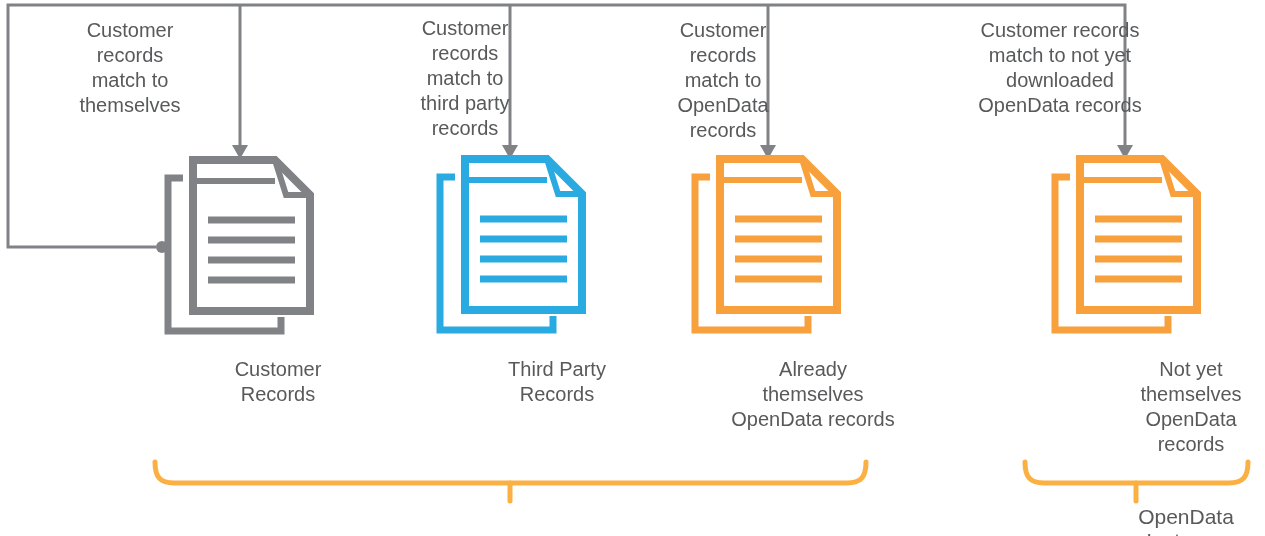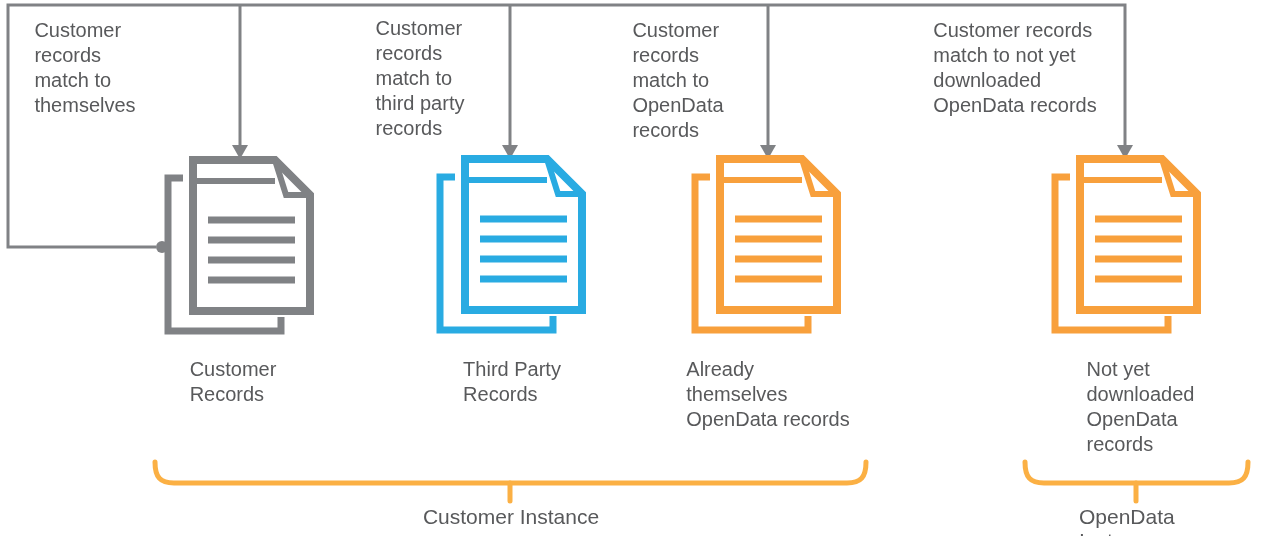--- a/index.html
+++ b/index.html
@@ -31,24 +31,26 @@
     stroke: var(--brace);
     stroke-width: 5;
     fill: none;
     stroke-linecap: round;
   }
 
   
   .lbl {
     position: absolute;
     transform: translateX(-50%);
+    text-align: center;
     white-space: pre-line;
     color: var(--text);
     font-size: 20px;
     line-height: 25px;
+    margin-left: 45px;
   }
   .lbl.instance { font-size: 21px; line-height: 24px; }
 </style>
 </head>
 <body>
 
 <div class="canvas">
 
   <svg width="1265" height="536" viewBox="0 0 1265 536">
     <defs>
@@ -120,19 +122,18 @@
 downloaded
 OpenData records</div>
 
   <div class="lbl" style="left:233px; top:357px">Customer
 Records</div>
   <div class="lbl" style="left:512px; top:357px">Third Party
 Records</div>
   <div class="lbl" style="left:768px; top:357px">Already
 themselves
 OpenData records</div>
-  <div class="lbl" style="left:1146px; top:357px">Not yet downloaded
+  <div class="lbl" style="left:1146px; top:357px">Not yet themselves
 OpenData records</div>
 
-  <div class="lbl instance" style="left:511px; top:505px">Customer Instance</div>
   <div class="lbl instance" style="left:1141px; top:505px">OpenData Instance</div>
 
 </div>
 
 </body></html>

